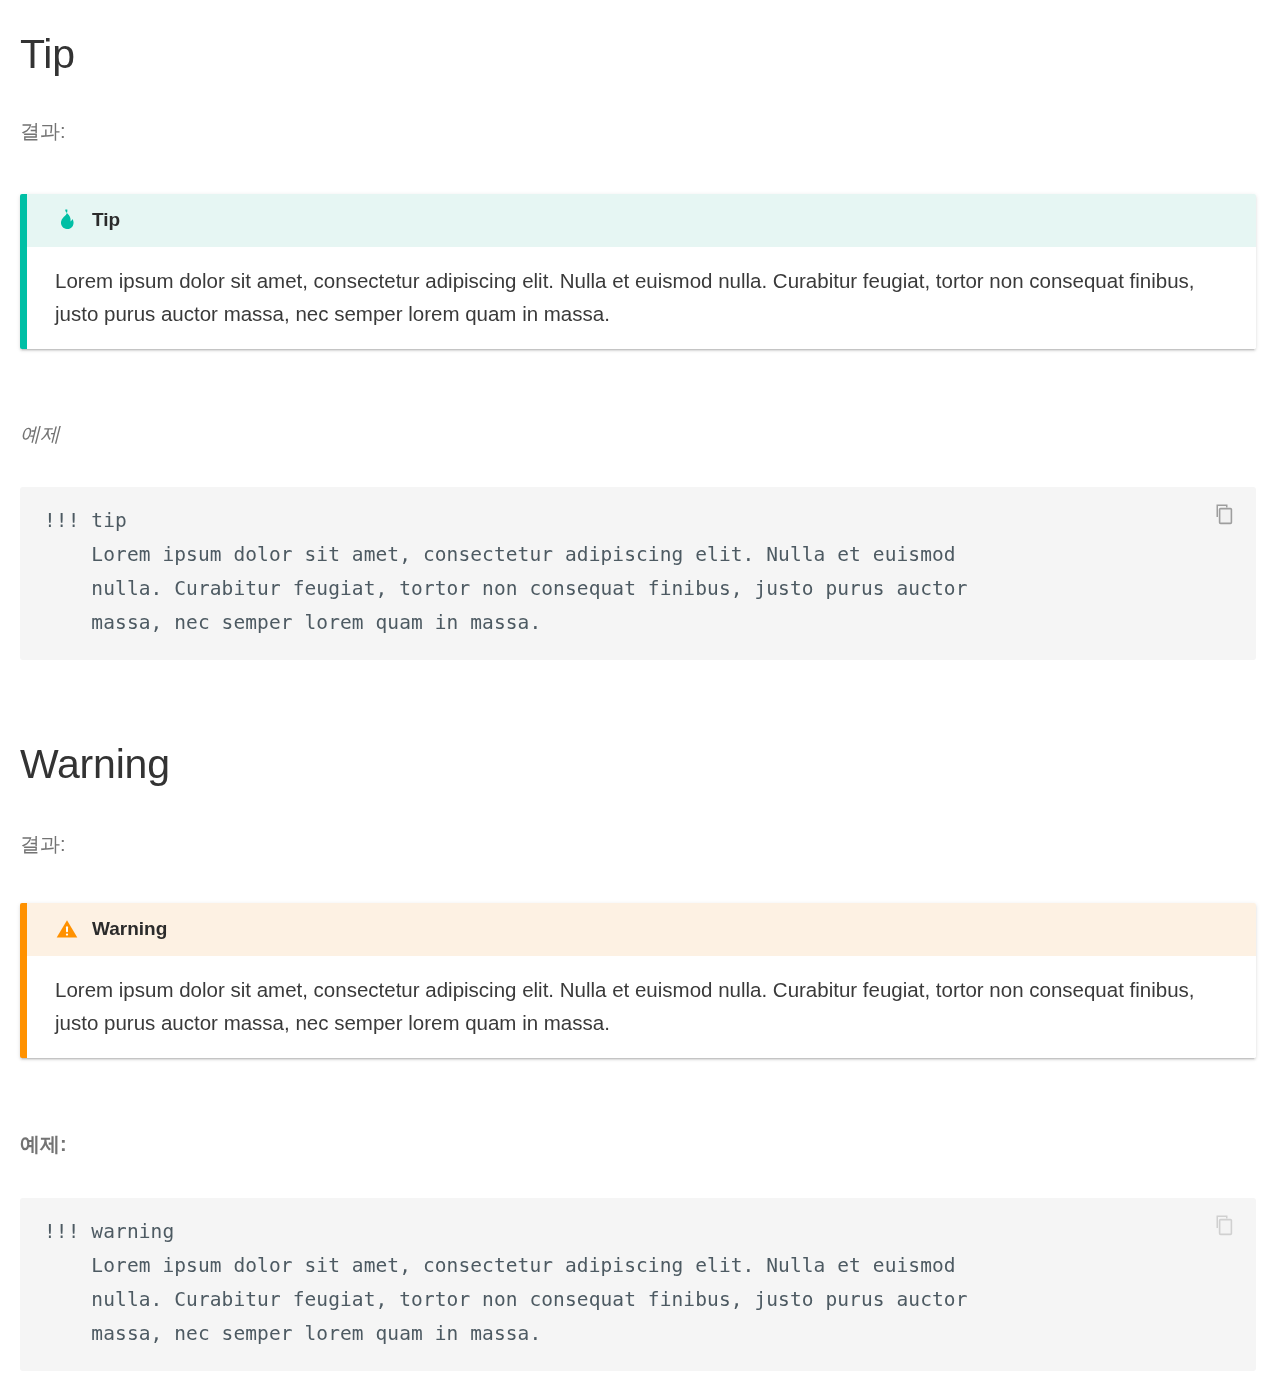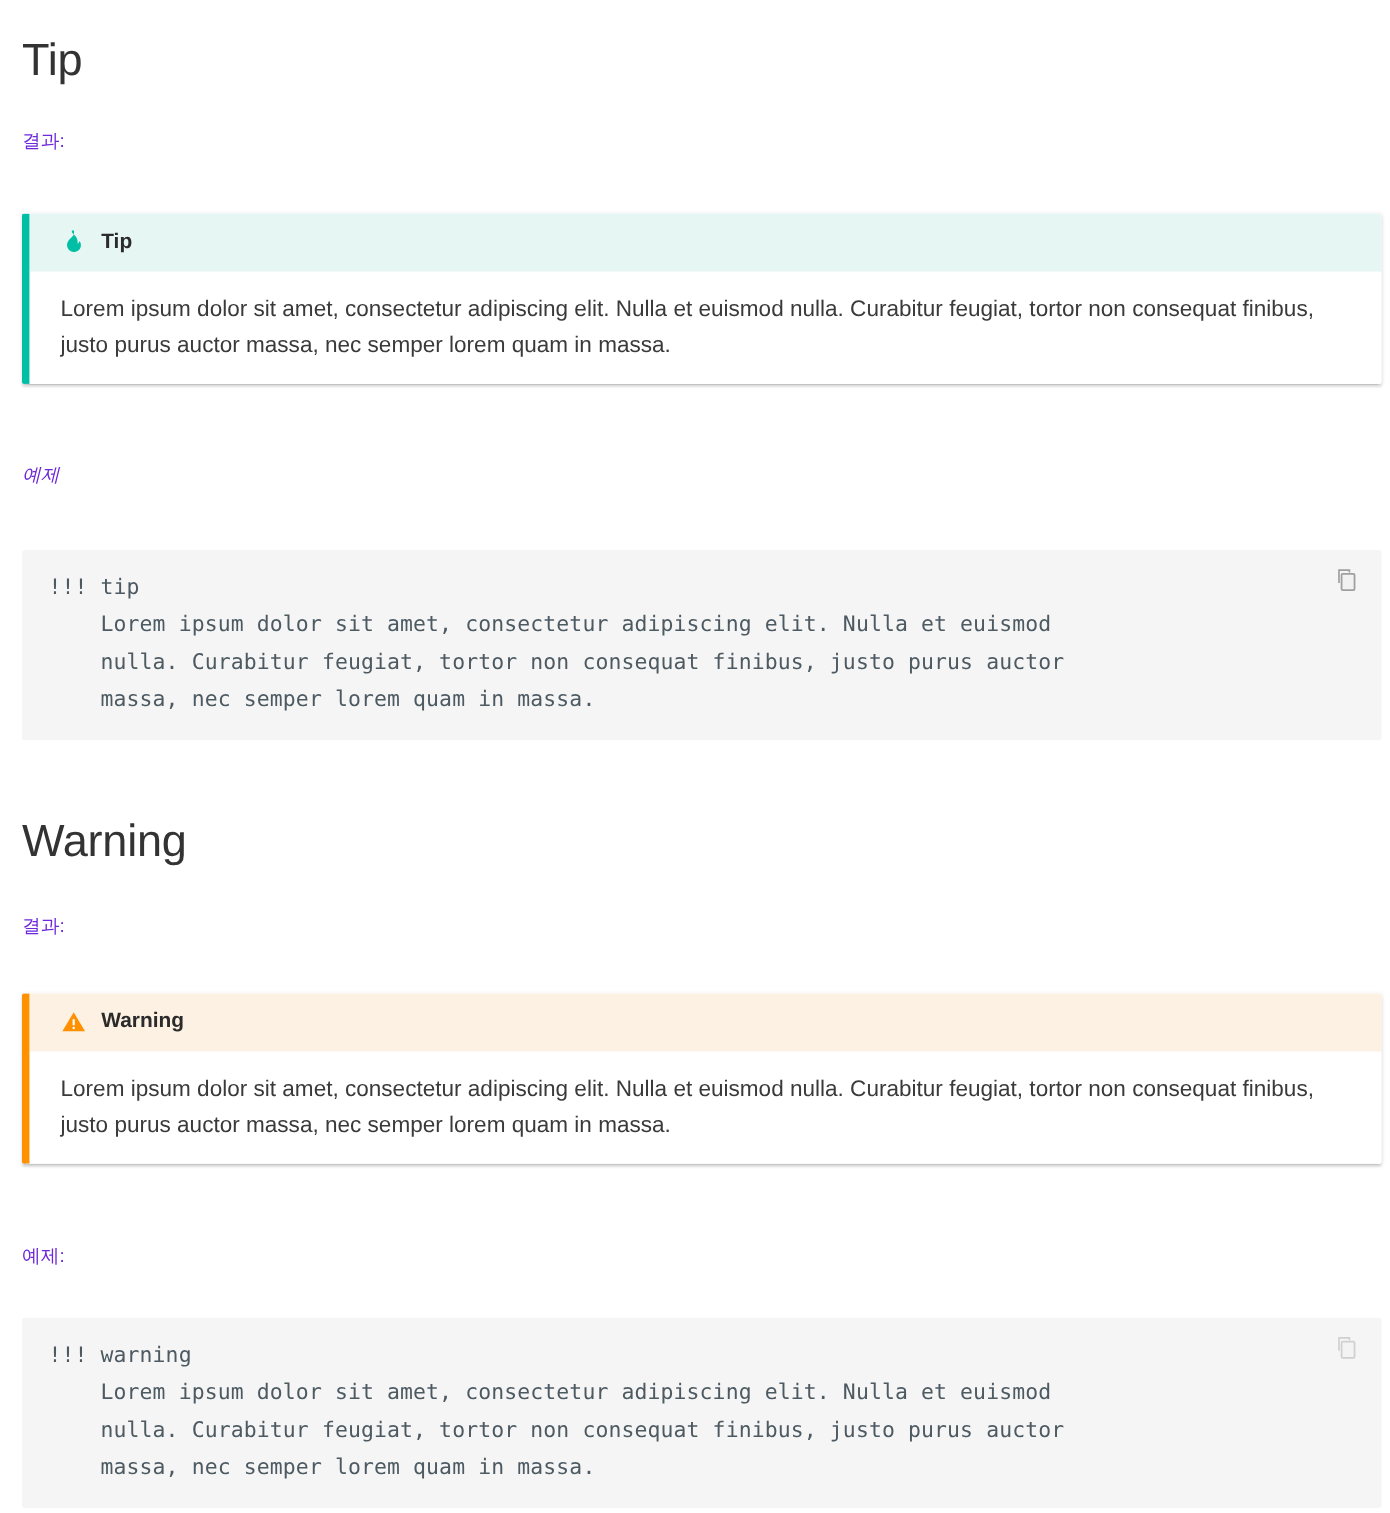--- a/index.html
+++ b/index.html
@@ -30,29 +30,29 @@
     line-height: 1.3;
     color: #333333;
     letter-spacing: -0.2px;
     margin: 0;
     padding: 0;
   }
   .h1-tip { position: absolute; left: 20px; top: 28px; }
   .h1-warning { position: absolute; left: 20px; top: 738px; }
 
   p.lead {
-    font-size: 17px;
+    font-size: 20px;
     line-height: 1.6;
-    color: #6d28d9;
+    color: #737373;
     margin: 0;
   }
   .lead-result-1 { position: absolute; left: 20px; top: 115px; }
   .lead-example-1 { position: absolute; left: 20px; top: 418px; font-style: italic; }
   .lead-result-2 { position: absolute; left: 20px; top: 828px; }
-  .lead-example-2 { position: absolute; left: 20px; top: 1128px; }
+  .lead-example-2 { position: absolute; left: 20px; top: 1128px; font-weight: bold; }
 
   
   .admonition {
     position: absolute;
     left: 20px;
     width: 1236px;
     background: #ffffff;
     border-left-width: 7px;
     border-left-style: solid;
     border-radius: 2px;
@@ -97,21 +97,21 @@
 
   
   .codeblock {
     position: absolute;
     left: 20px;
     width: 1236px;
     background: #f5f5f5;
     border-radius: 3px;
     padding: 17px 24px 20px 24px;
   }
-  .codeblock.cb-tip     { top: 500px; }
+  .codeblock.cb-tip     { top: 487px; }
   .codeblock.cb-warning { top: 1198px; }
 
   .codeblock pre {
     margin: 0;
     font-family: "DejaVu Sans Mono", "Liberation Mono", monospace;
     font-size: 19.5px;
     line-height: 1.74;
     color: #4d5a62;
     white-space: pre;
     letter-spacing: 0.1px;

